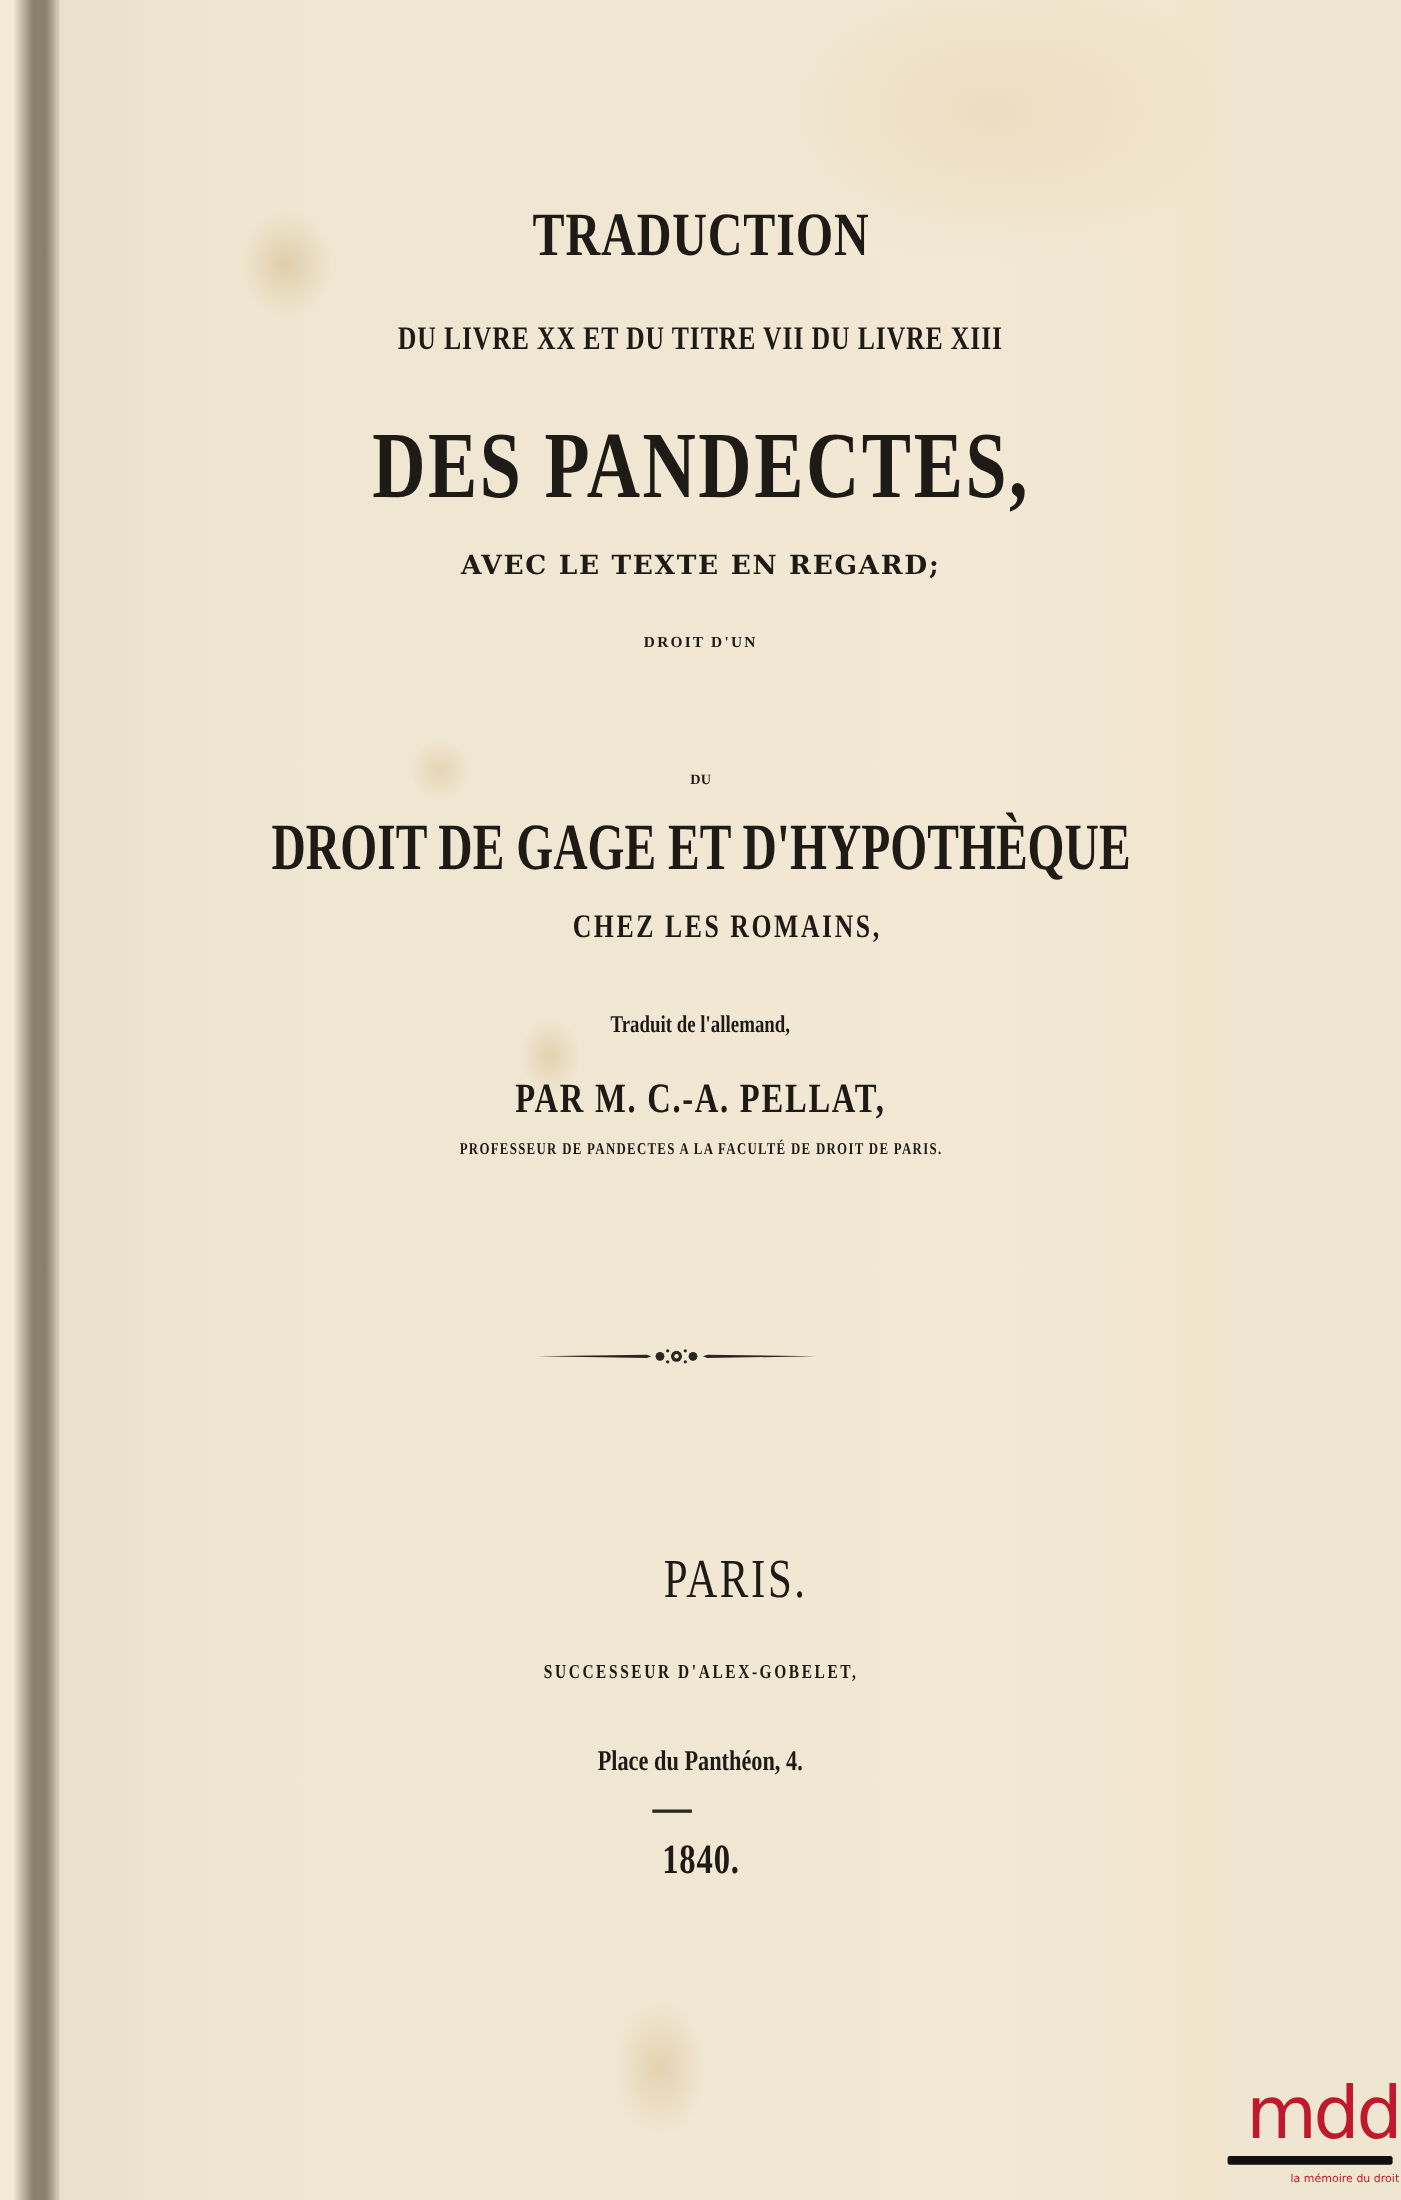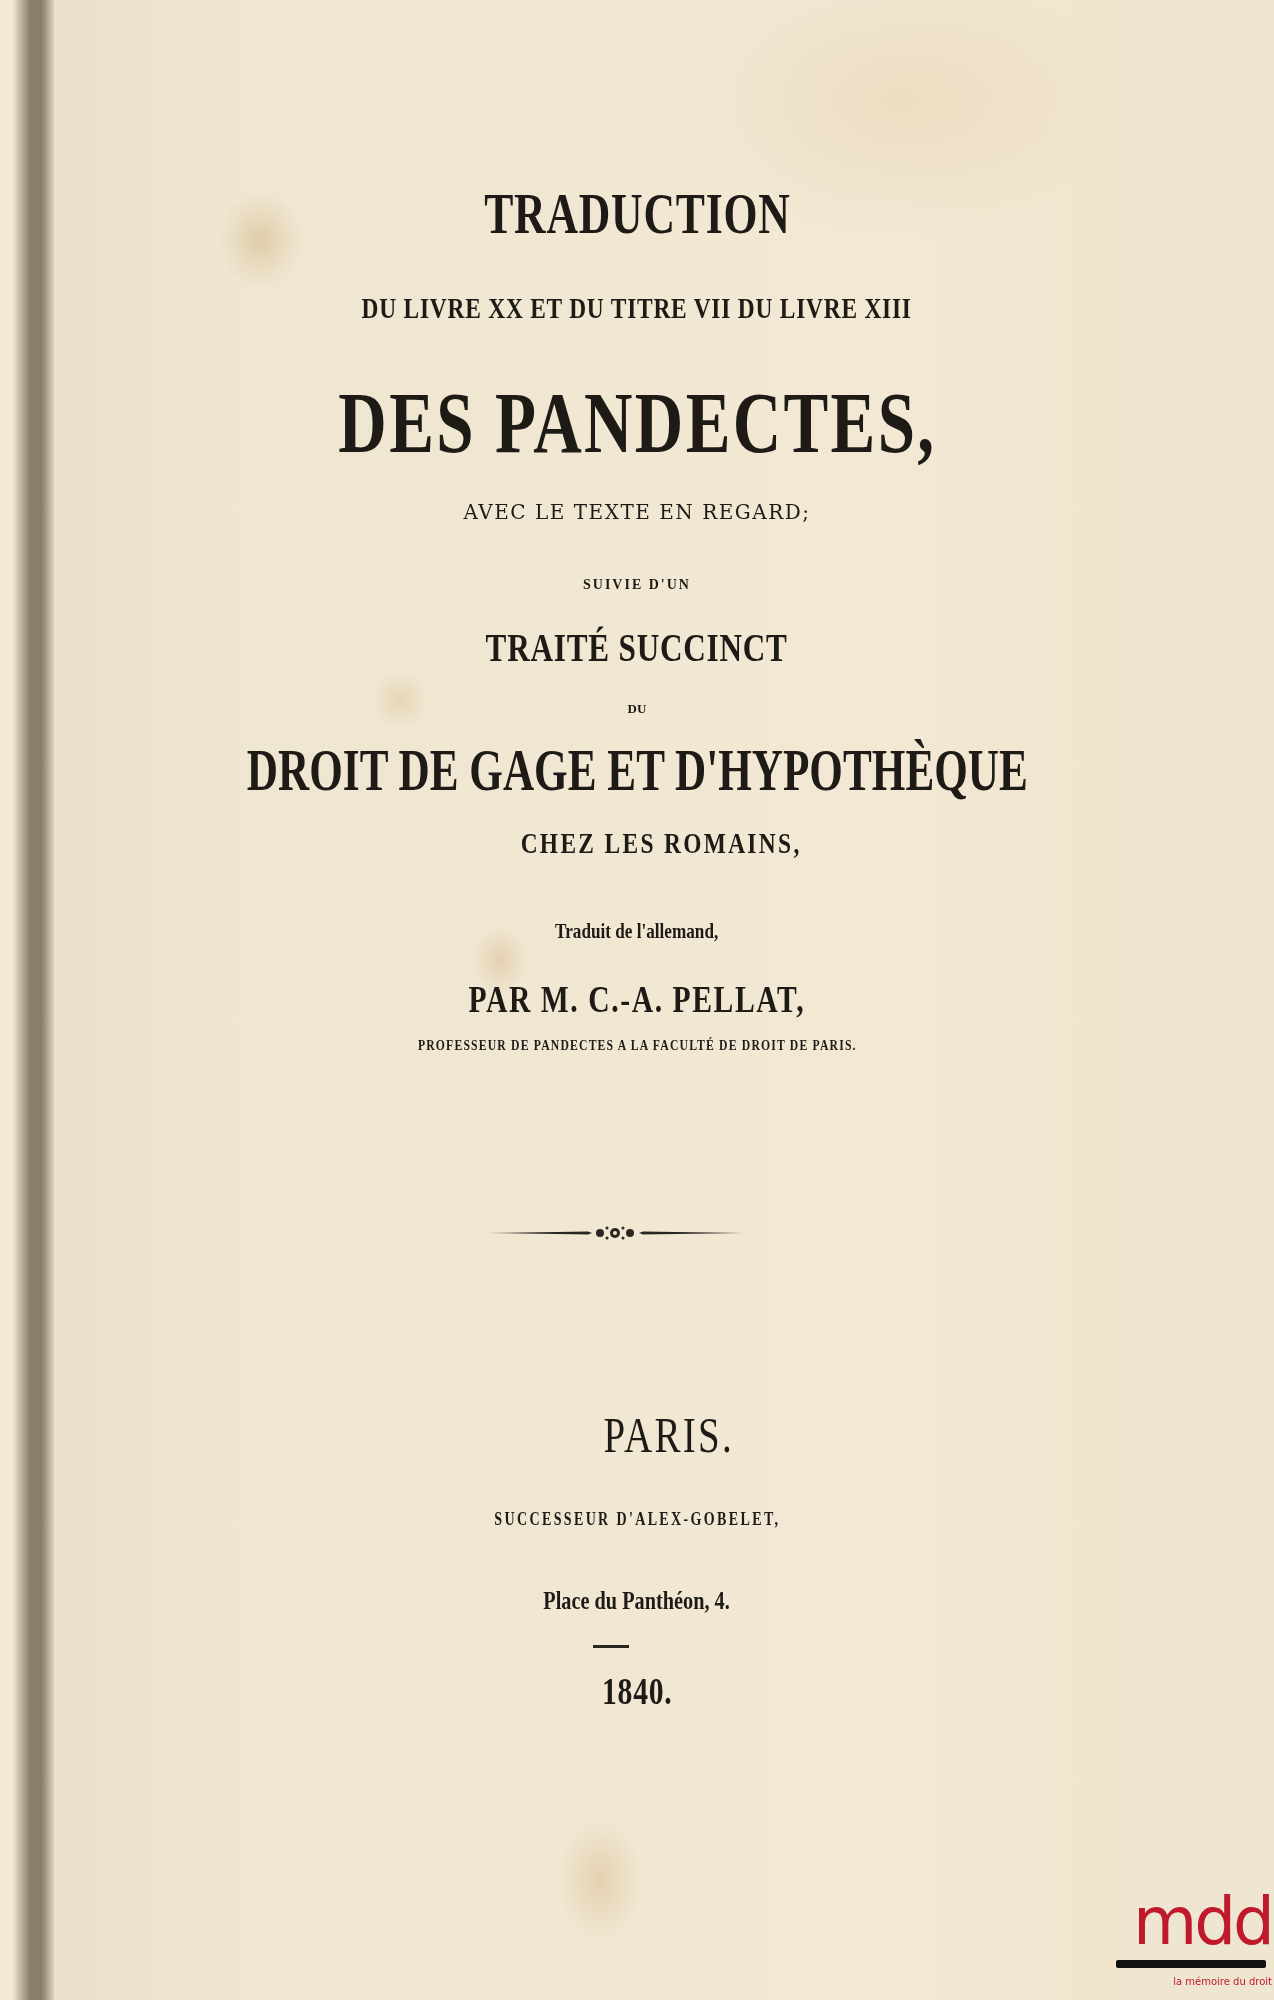--- a/index.html
+++ b/index.html
@@ -26,21 +26,21 @@
     background: linear-gradient(90deg, rgba(120,110,90,0.0), rgba(110,100,80,0.55), rgba(150,140,120,0.2));
   }
   .line {
     position: absolute; left: 0; width: 1274px; text-align: center;
     white-space: nowrap; line-height: 1;
   }
   .condensed { transform: scaleX(0.78); transform-origin: center; }
   .t-traduction { top: 186px; font-size: 56px; font-weight: bold; letter-spacing: 1px; }
   .t-livre { top: 293px; font-size: 30px; font-weight: bold; letter-spacing: 1px; }
   .t-pandectes { top: 380px; font-size: 86px; font-weight: bold; letter-spacing: 3px; }
-  .t-avec { top: 502px; font-size: 20px; font-weight: 400; letter-spacing: 1.5px; font-family: "DejaVu Serif", serif; }
+  .t-avec { top: 502px; font-size: 24px; font-weight: 700; letter-spacing: 1.5px; font-family: "DejaVu Serif", serif; }
   .t-suivie { top: 578px; font-size: 14px; font-weight: bold; letter-spacing: 2px; }
   .t-traite { top: 628px; font-size: 40px; font-weight: bold; letter-spacing: 1px; }
   .t-du { top: 702px; font-size: 13px; font-weight: bold; }
   .t-droit { top: 740px; font-size: 60px; font-weight: 900; letter-spacing: 0px; }
   .t-chez { top: 828px; font-size: 30px; font-weight: bold; letter-spacing: 3px; margin-left: 24px; }
   .t-traduit { top: 920px; font-size: 22px; font-weight: bold; }
   .t-par { top: 980px; font-size: 38px; font-weight: 900; letter-spacing: 2px; }
   .t-prof { top: 1038px; font-size: 15px; font-weight: bold; letter-spacing: 1.5px; }
   .ornament { position: absolute; top: 1224px; left: 488px; width: 255px; height: 18px; }
   .t-paris { top: 1410px; font-size: 50px; font-weight: normal; letter-spacing: 3px; margin-left: 32px; }
@@ -60,22 +60,21 @@
 </head>
 <body>
 
 <div class="page">
   <div class="spine"></div>
 
   <div class="line t-traduction"><span class="condensed" style="display:inline-block">TRADUCTION</span></div>
   <div class="line t-livre"><span class="condensed" style="display:inline-block">DU LIVRE XX ET DU TITRE VII DU LIVRE XIII</span></div>
   <div class="line t-pandectes"><span class="condensed" style="display:inline-block">DES PANDECTES,</span></div>
   <div class="line t-avec">AVEC LE TEXTE EN REGARD;</div>
-  <div class="line t-suivie">SUIVIE D'UN</div>
-  <div class="line t-traite"><span class="condensed" style="display:inline-block">TRAITÉ SUCCINCT</span></div>
+  <div class="line t-suivie">DROIT D'UN</div>
   <div class="line t-du">DU</div>
   <div class="line t-droit"><span class="condensed" style="display:inline-block;transform:scaleX(0.72)">DROIT DE GAGE ET D'HYPOTHÈQUE</span></div>
   <div class="line t-chez"><span class="condensed" style="display:inline-block">CHEZ LES ROMAINS,</span></div>
   <div class="line t-traduit"><span class="condensed" style="display:inline-block">Traduit de l'allemand,</span></div>
   <div class="line t-par"><span class="condensed" style="display:inline-block">PAR M. C.-A. PELLAT,</span></div>
   <div class="line t-prof"><span class="condensed" style="display:inline-block">PROFESSEUR DE PANDECTES A LA FACULTÉ DE DROIT DE PARIS.</span></div>
 
   <svg class="ornament" viewBox="0 0 255 18">
     <path d="M0 9 L100 7.5 L104 9 L100 10.5 Z" fill="#2a2622"></path>
     <path d="M255 9 L155 7.5 L151 9 L155 10.5 Z" fill="#2a2622"></path>

